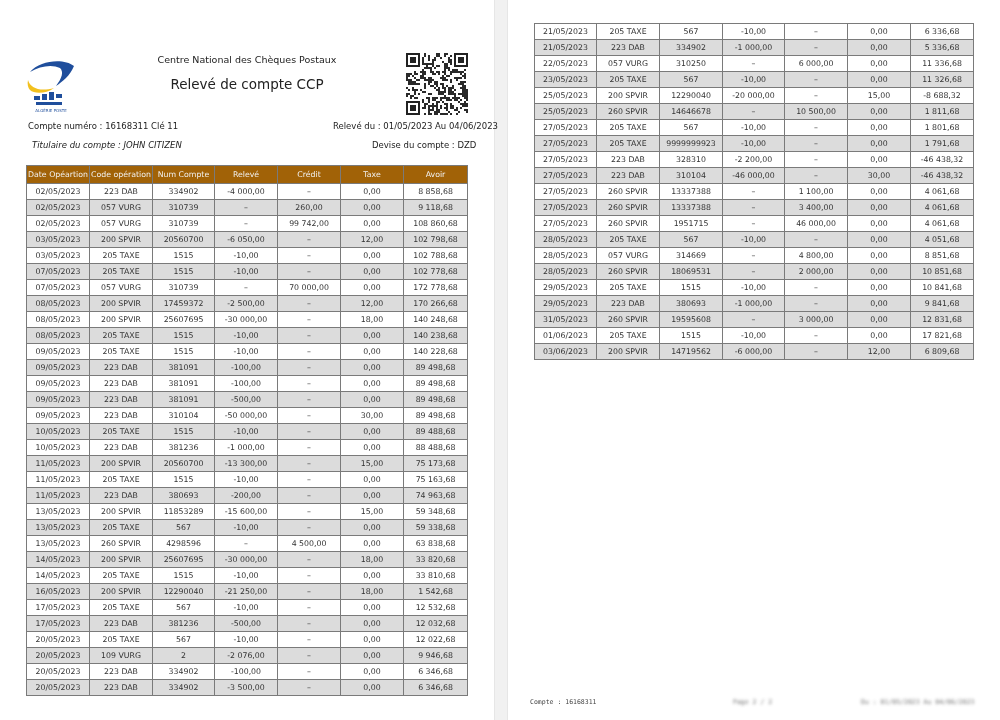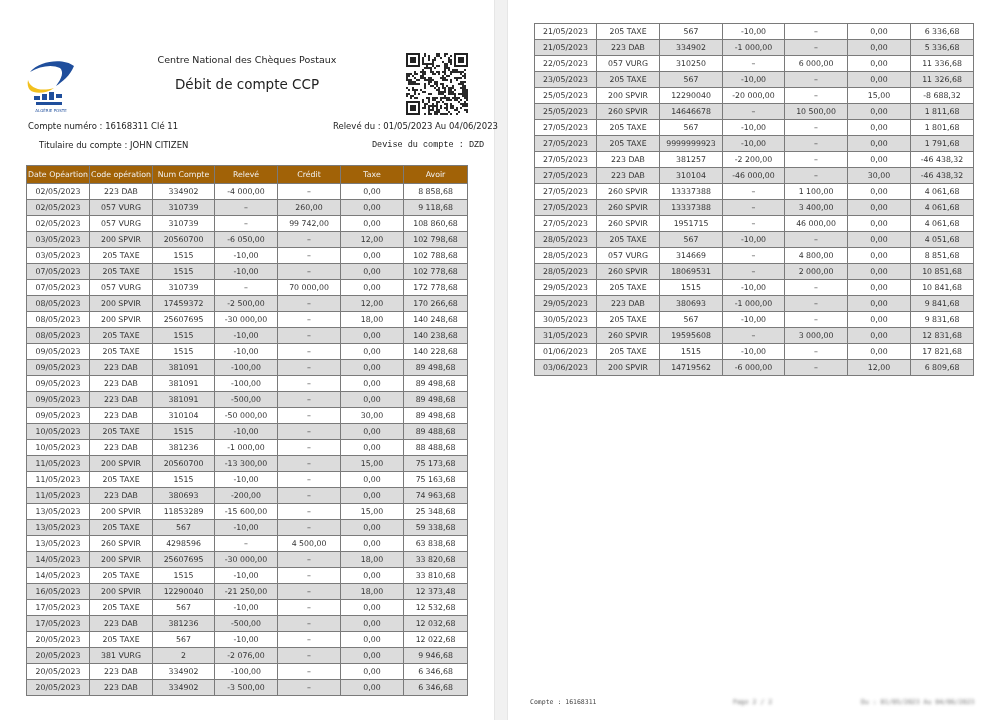--- a/index.html
+++ b/index.html
@@ -31,21 +31,21 @@
 
 <div class="page page1">
   <svg class="logo" viewBox="0 0 50 56">
     <path d="M4 14 C14 2, 38 0, 48 8 C44 18, 36 24, 30 28 C36 20, 38 14, 34 10 C26 6, 14 8, 4 14 Z" fill="#1f4e9c"></path>
     <path d="M2 22 C4 30, 14 34, 28 30 C20 36, 8 36, 4 32 C2 30, 1 26, 2 22 Z" fill="#f2c01e"></path>
     <path d="M8 38 h6 v4 h-6z M16 36 h5 v6 h-5z M23 34 h5 v8 h-5z M30 36 h6 v4 h-6z M10 44 h26 v3 h-26z" fill="#1f4e9c"></path>
     <text x="25" y="54" font-size="4" text-anchor="middle" fill="#1f4e9c" font-family="DejaVu Sans, sans-serif">ALGÉRIE POSTE</text>
   </svg>
 
   <div class="org"><span>Centre National des Chèques Postaux</span></div>
-  <div class="title">Débit de compte CCP</div>
+  <div class="title">Relevé de compte CCP</div>
 
   <svg class="qr" viewBox="0 0 31 31" shape-rendering="crispEdges" id="qr">
       <rect x="9" y="0" width="1" height="1" fill="#2a2a2a"></rect>
       <rect x="15" y="0" width="1" height="1" fill="#2a2a2a"></rect>
       <rect x="16" y="0" width="1" height="1" fill="#2a2a2a"></rect>
       <rect x="19" y="0" width="1" height="1" fill="#2a2a2a"></rect>
       <rect x="20" y="0" width="1" height="1" fill="#2a2a2a"></rect>
       <rect x="9" y="1" width="1" height="1" fill="#2a2a2a"></rect>
       <rect x="11" y="1" width="1" height="1" fill="#2a2a2a"></rect>
       <rect x="15" y="1" width="1" height="1" fill="#2a2a2a"></rect>
@@ -380,22 +380,22 @@
       <rect x="24" y="0" width="7" height="7" fill="#222"></rect>
       <rect x="25" y="1" width="5" height="5" fill="#fff"></rect>
       <rect x="26" y="2" width="3" height="3" fill="#222"></rect>
       <rect x="0" y="24" width="7" height="7" fill="#222"></rect>
       <rect x="1" y="25" width="5" height="5" fill="#fff"></rect>
       <rect x="2" y="26" width="3" height="3" fill="#222"></rect>
     </svg>
 
   <div class="meta" style="left:28px; top:89px;">Compte numéro : 16168311 Clé 11</div>
   <div class="meta" style="left:292px; top:89px;padding-left:41px;">Relevé du : 01/05/2023 Au 04/06/2023</div>
-  <div class="meta" style="left:39px; top:108px;">Titulaire du compte : JOHN CITIZEN</div>
-  <div class="meta" style="left:372px; top:108px;font-family:Liberation Mono, monospace;">Devise du compte : DZD</div>
+  <div class="meta" style="left:32px; top:108px;font-style:italic;">Titulaire du compte : JOHN CITIZEN</div>
+  <div class="meta" style="left:372px; top:108px;">Devise du compte : DZD</div>
 
   <table class="t1">
     <colgroup>
       <col style="width:63px">
         <col style="width:63px">
         <col style="width:62px">
         <col style="width:63px">
         <col style="width:63px">
         <col style="width:63px">
         <col style="width:64px">
@@ -592,21 +592,21 @@
           <td>0,00</td>
           <td>74 963,68</td>
         </tr>
         <tr>
           <td>13/05/2023</td>
           <td>200 SPVIR</td>
           <td>11853289</td>
           <td>-15 600,00</td>
           <td>–</td>
           <td>15,00</td>
-          <td>25 348,68</td>
+          <td>59 348,68</td>
         </tr>
         <tr class="alt">
           <td>13/05/2023</td>
           <td>205 TAXE</td>
           <td>567</td>
           <td>-10,00</td>
           <td>–</td>
           <td>0,00</td>
           <td>59 338,68</td>
         </tr>
@@ -637,21 +637,21 @@
           <td>0,00</td>
           <td>33 810,68</td>
         </tr>
         <tr class="alt">
           <td>16/05/2023</td>
           <td>200 SPVIR</td>
           <td>12290040</td>
           <td>-21 250,00</td>
           <td>–</td>
           <td>18,00</td>
-          <td>12 373,48</td>
+          <td>1 542,68</td>
         </tr>
         <tr>
           <td>17/05/2023</td>
           <td>205 TAXE</td>
           <td>567</td>
           <td>-10,00</td>
           <td>–</td>
           <td>0,00</td>
           <td>12 532,68</td>
         </tr>
@@ -668,21 +668,21 @@
           <td>20/05/2023</td>
           <td>205 TAXE</td>
           <td>567</td>
           <td>-10,00</td>
           <td>–</td>
           <td>0,00</td>
           <td>12 022,68</td>
         </tr>
         <tr class="alt">
           <td>20/05/2023</td>
-          <td>381 VURG</td>
+          <td>109 VURG</td>
           <td>2</td>
           <td>-2 076,00</td>
           <td>–</td>
           <td>0,00</td>
           <td>9 946,68</td>
         </tr>
         <tr>
           <td>20/05/2023</td>
           <td>223 DAB</td>
           <td>334902</td>
@@ -789,21 +789,21 @@
         <td>205 TAXE</td>
         <td>9999999923</td>
         <td>-10,00</td>
         <td>–</td>
         <td>0,00</td>
         <td>1 791,68</td>
       </tr>
       <tr>
         <td>27/05/2023</td>
         <td>223 DAB</td>
-        <td>381257</td>
+        <td>328310</td>
         <td>-2 200,00</td>
         <td>–</td>
         <td>0,00</td>
         <td>-46 438,32</td>
       </tr>
       <tr class="alt">
         <td>27/05/2023</td>
         <td>223 DAB</td>
         <td>310104</td>
         <td>-46 000,00</td>
@@ -875,29 +875,20 @@
         <td>10 841,68</td>
       </tr>
       <tr class="alt">
         <td>29/05/2023</td>
         <td>223 DAB</td>
         <td>380693</td>
         <td>-1 000,00</td>
         <td>–</td>
         <td>0,00</td>
         <td>9 841,68</td>
-      </tr>
-      <tr>
-        <td>30/05/2023</td>
-        <td>205 TAXE</td>
-        <td>567</td>
-        <td>-10,00</td>
-        <td>–</td>
-        <td>0,00</td>
-        <td>9 831,68</td>
       </tr>
       <tr class="alt">
         <td>31/05/2023</td>
         <td>260 SPVIR</td>
         <td>19595608</td>
         <td>–</td>
         <td>3 000,00</td>
         <td>0,00</td>
         <td>12 831,68</td>
       </tr>

